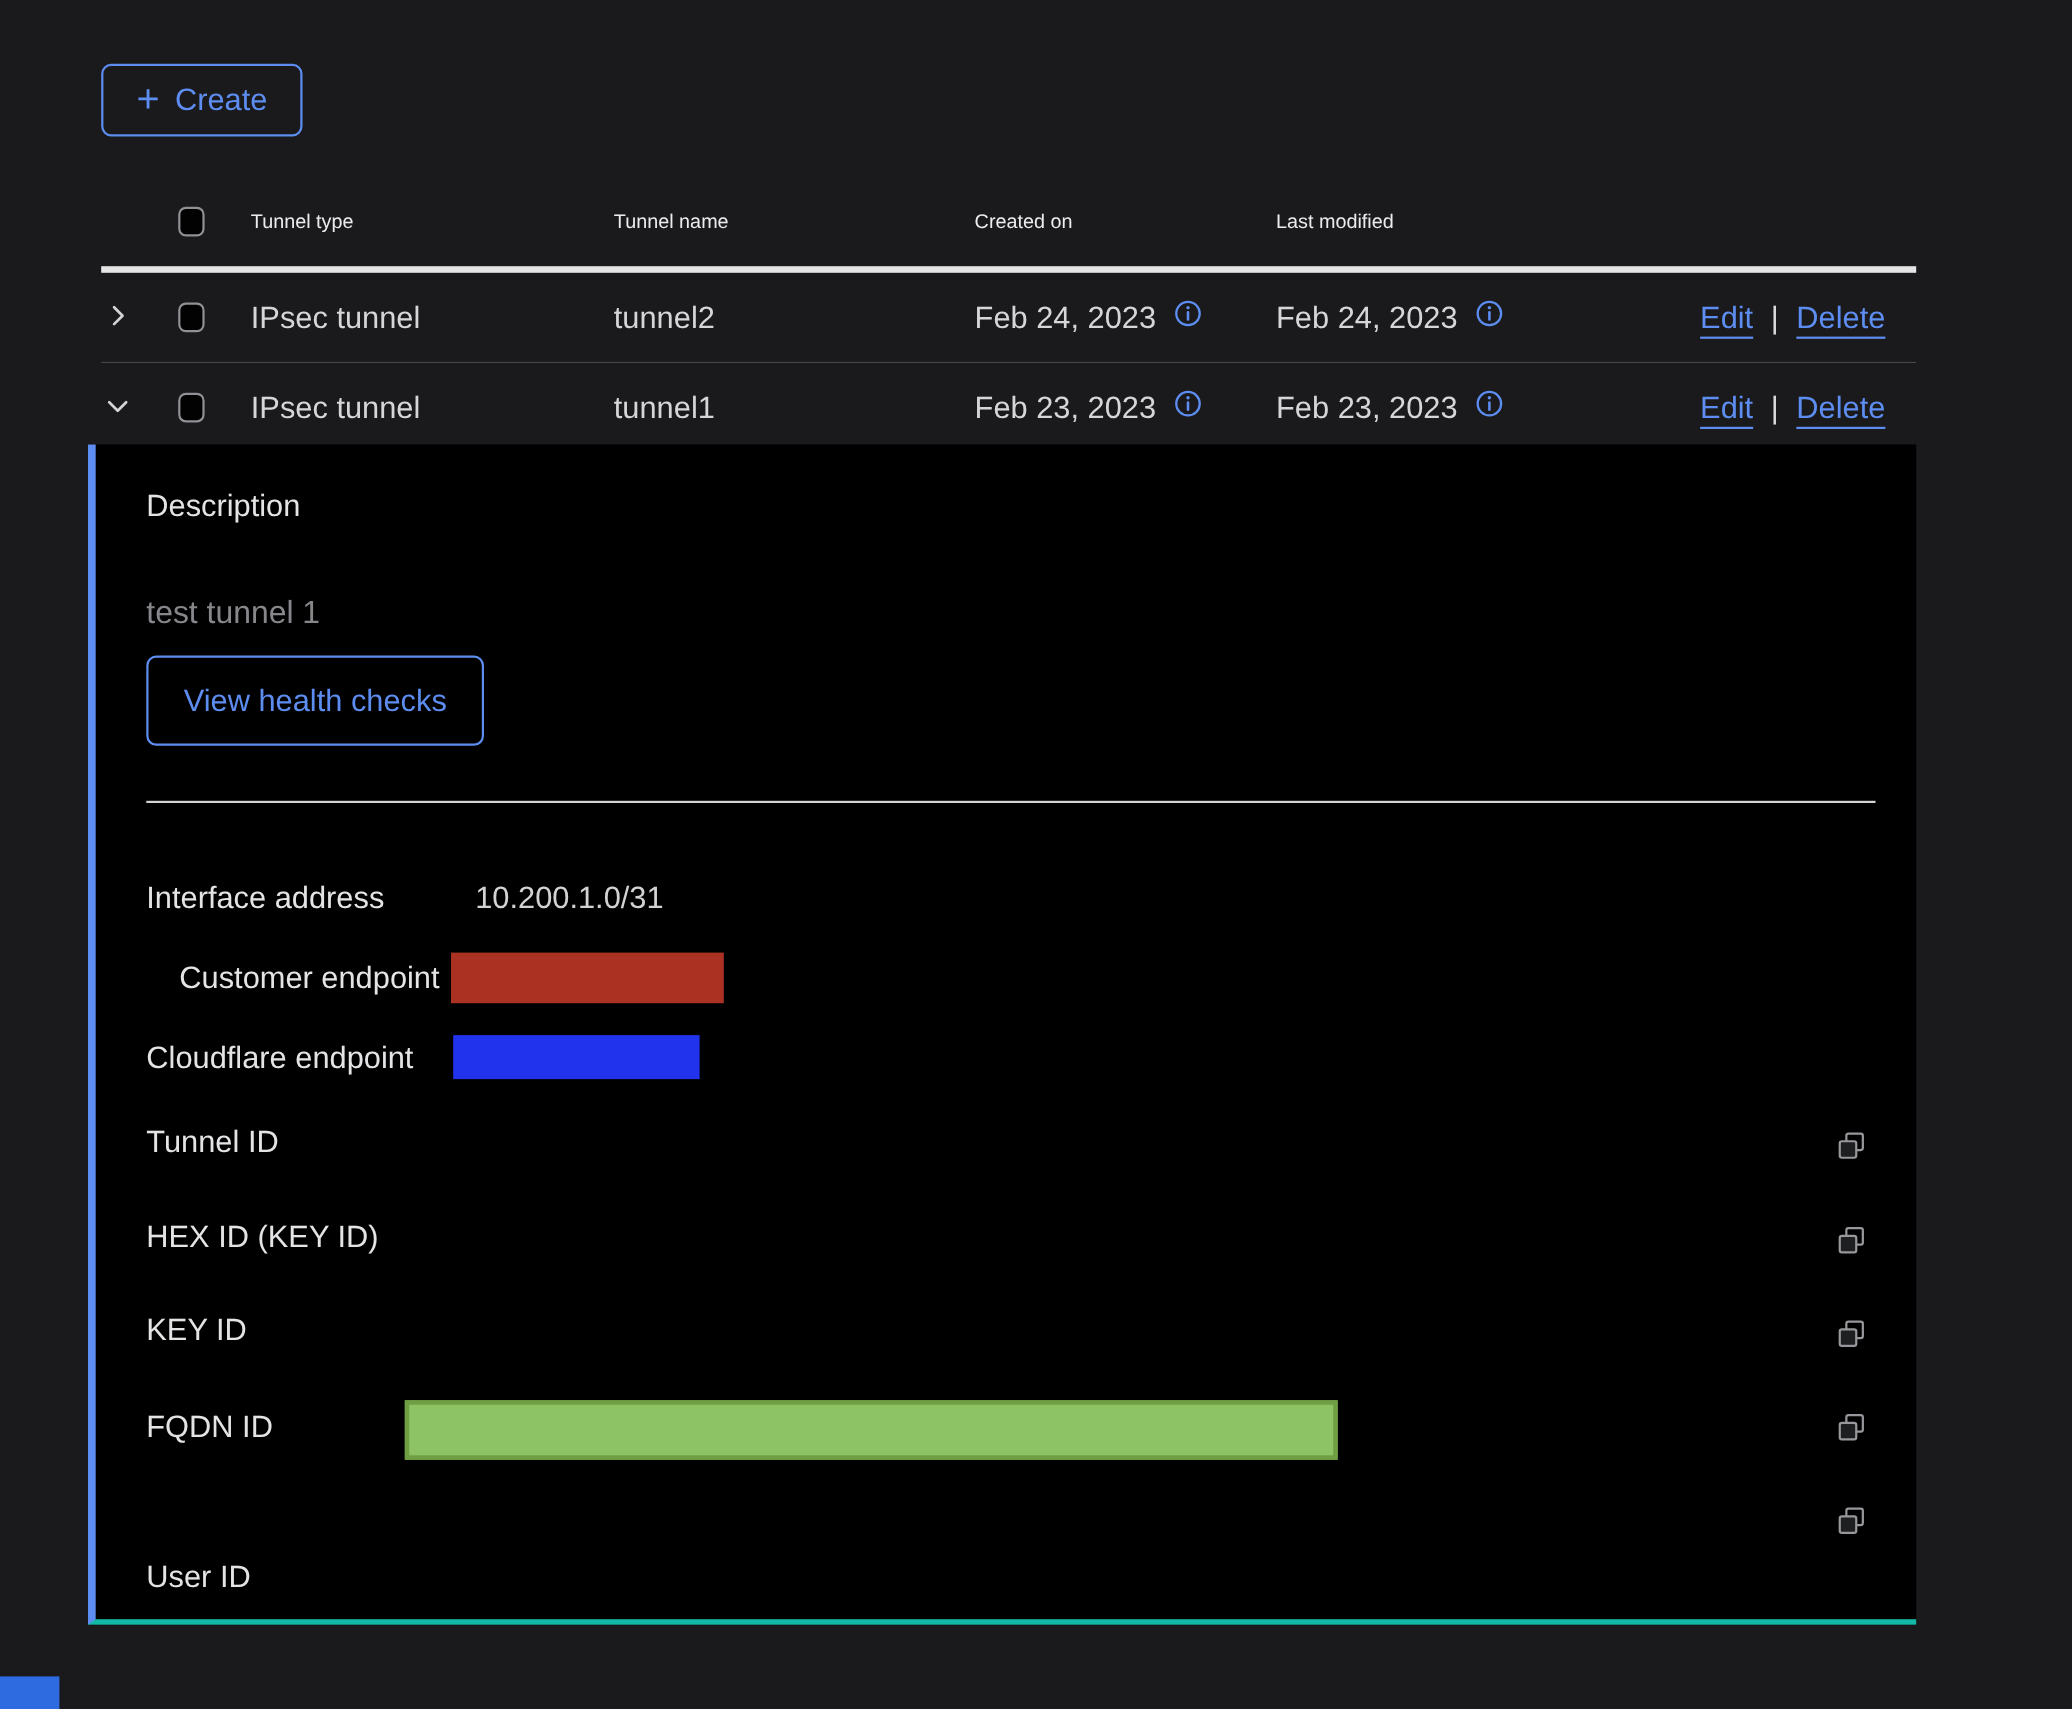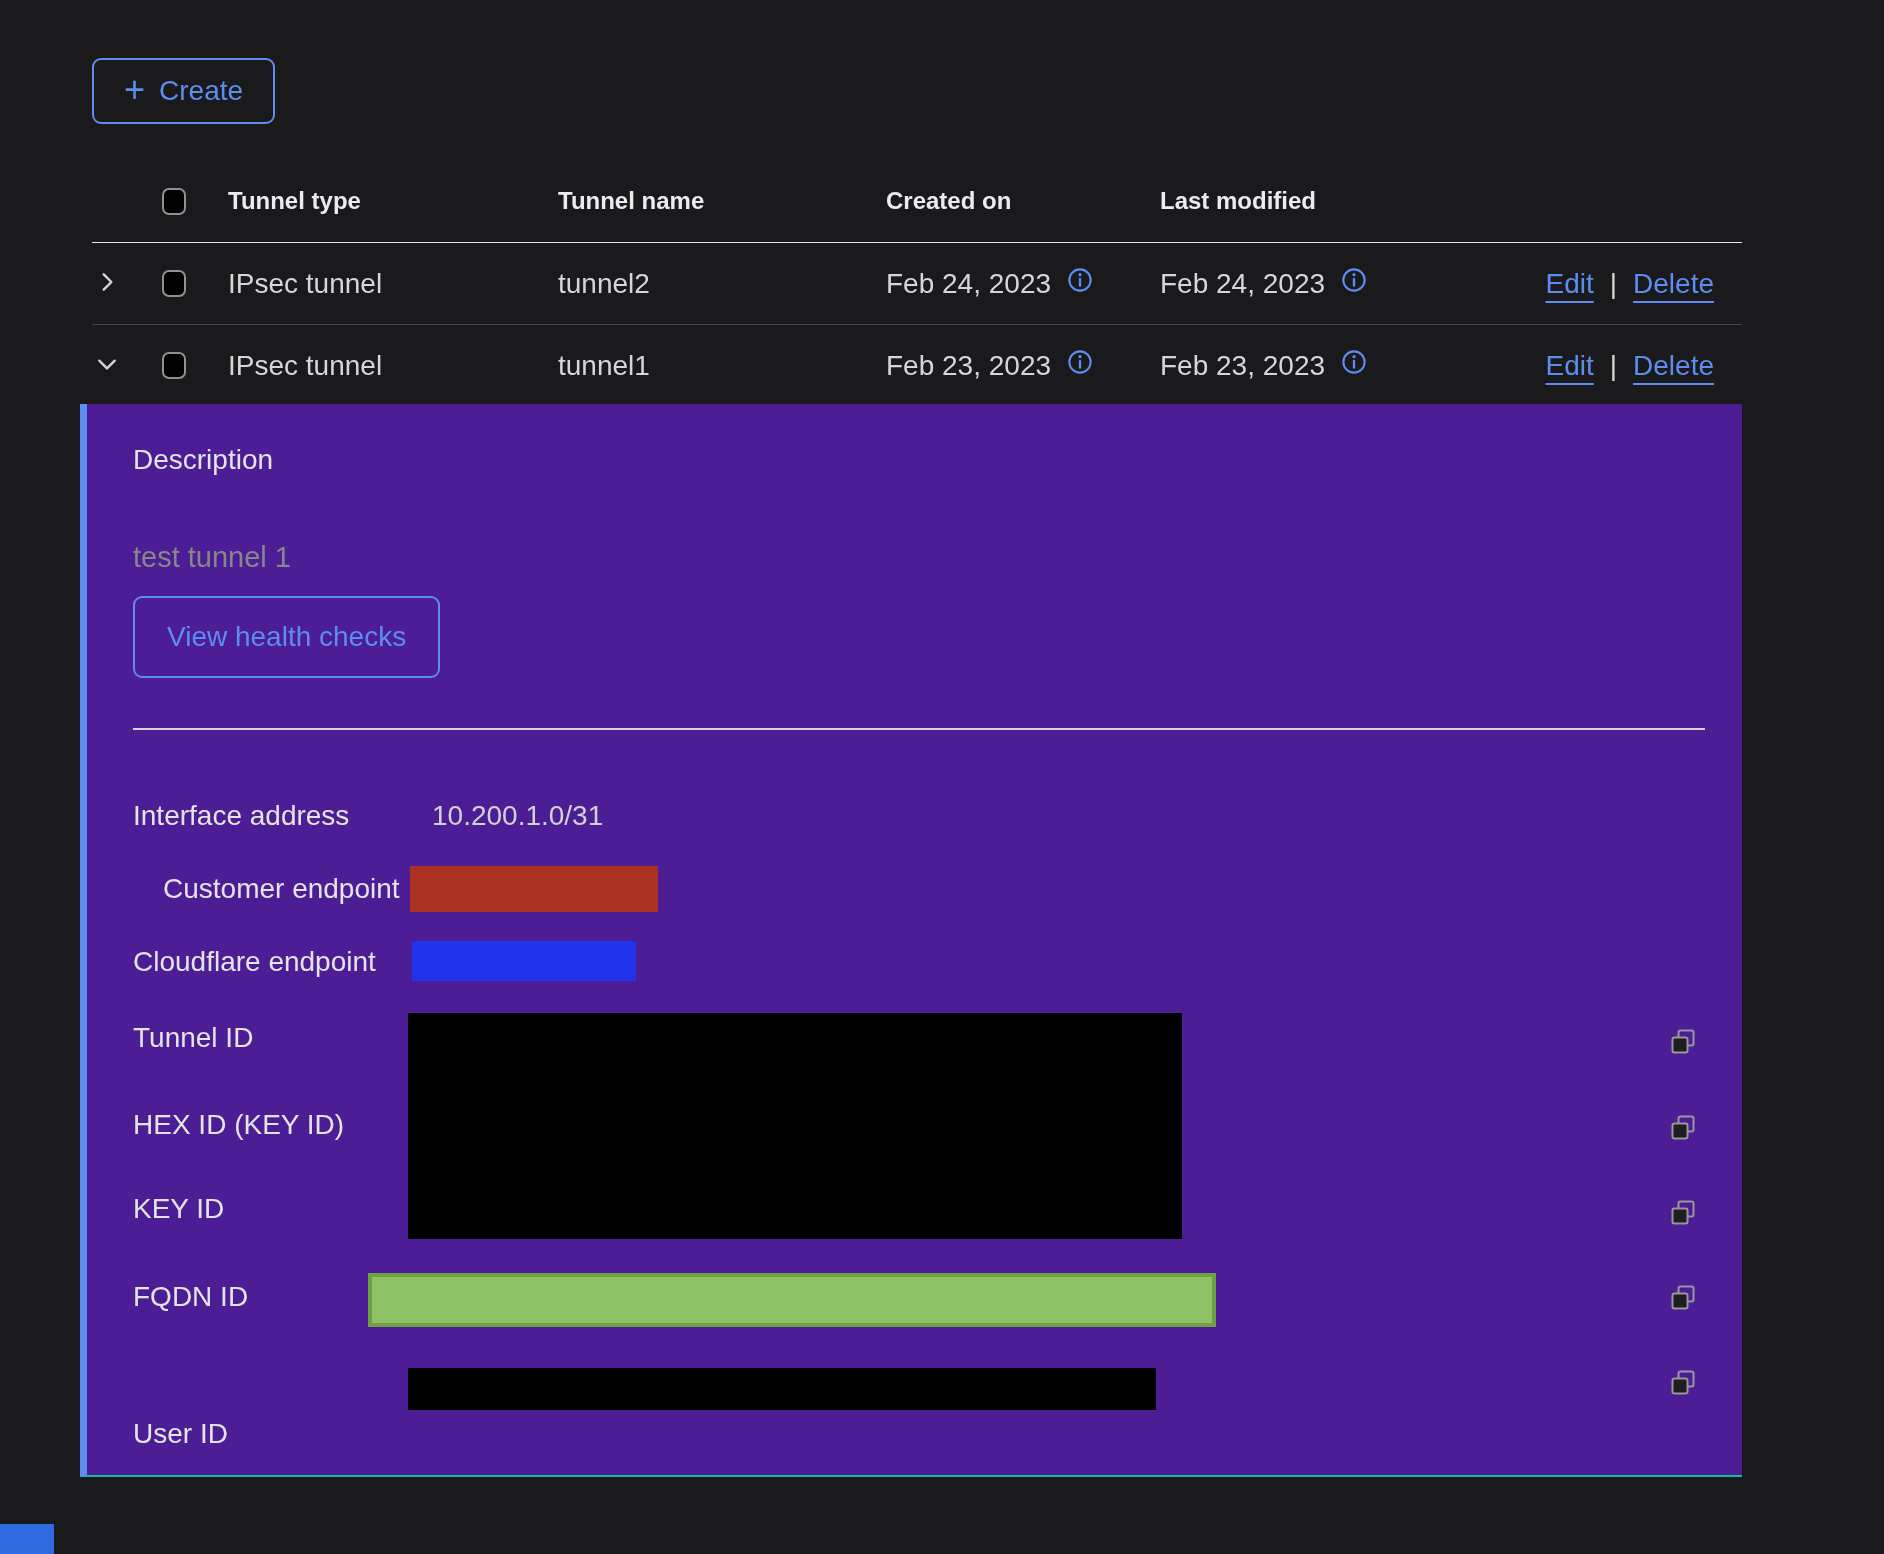--- a/index.html
+++ b/index.html
@@ -9,34 +9,34 @@
   
   .create-btn{position:absolute;left:92px;top:58px;height:66px;box-sizing:border-box;
     display:flex;align-items:center;gap:14px;padding:0 30px;background:transparent;
     border:2px solid var(--accent,#5d8df0);border-radius:9px;color:var(--accent,#5d8df0);
     font-size:28px;font-family:inherit;cursor:pointer;}
   .create-btn .plus{font-size:36px;font-weight:300;line-height:1;margin-top:-3px;}
 
   
   .table{position:absolute;left:92px;top:160px;width:1650px;}
   .grid{display:grid;grid-template-columns:70px 66px 330px 328px 274px 1fr auto;align-items:center;}
-  .thead{height:82px;border-bottom:1px solid #e5e5e5;font-size:24px;font-weight:700;color:#ececee;}
+  .thead{height:82px;border-bottom:6px solid #e5e5e5;font-size:18px;font-weight:400;color:#ececee;}
   .trow{height:81px;font-size:28px;color:#d6d6d8;}
   .trow.first{border-bottom:1px solid #46464b;}
   .chev-cell{padding-left:4px;display:flex;align-items:center;}
   .checkbox{width:24px;height:27px;border:2px solid #909095;border-radius:7px;background:#020203;box-sizing:border-box;cursor:pointer;}
   .date-cell{display:flex;align-items:center;gap:16px;}
   .actions-cell{display:flex;align-items:center;gap:16px;padding-right:28px;font-size:28px;}
   .link{color:var(--accent,#5d8df0);text-decoration:underline;text-underline-offset:8px;
     text-decoration-thickness:2px;cursor:pointer;text-align:right;}
   .pipe{color:#d8d8d8;}
 
   
   .panel{position:absolute;left:80px;top:404px;width:1662px;height:1073px;box-sizing:border-box;
-    background:#4c1d95;border-left:7px solid var(--accent,#5d8df0);border-bottom:2px solid #14b8a6;}
+    background:#000000;border-left:7px solid var(--accent,#5d8df0);border-bottom:5px solid #14b8a6;}
   .panel .abs{position:absolute;}
   .p-label{font-size:28px;line-height:34px;color:#e4e4e6;}
   .p-muted{font-size:29px;line-height:34px;color:#87878b;}
   .p-value{font-size:28px;line-height:34px;color:#d2d2d4;}
   .health-btn{position:absolute;left:46px;top:192px;height:82px;box-sizing:border-box;
     display:flex;align-items:center;padding:0 32px;background:transparent;
     border:2px solid var(--accent,#5d8df0);border-radius:9px;color:var(--accent,#5d8df0);
     font-size:28px;font-family:inherit;cursor:pointer;}
   .light-divider{position:absolute;left:46px;top:324px;width:1572px;height:2px;background:#d4d4d4;}
 

